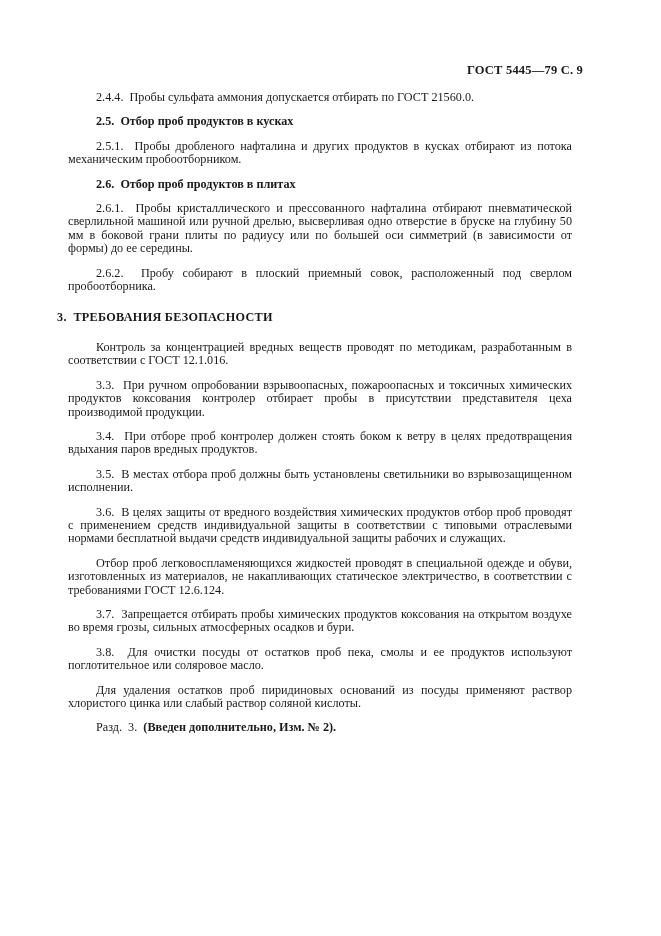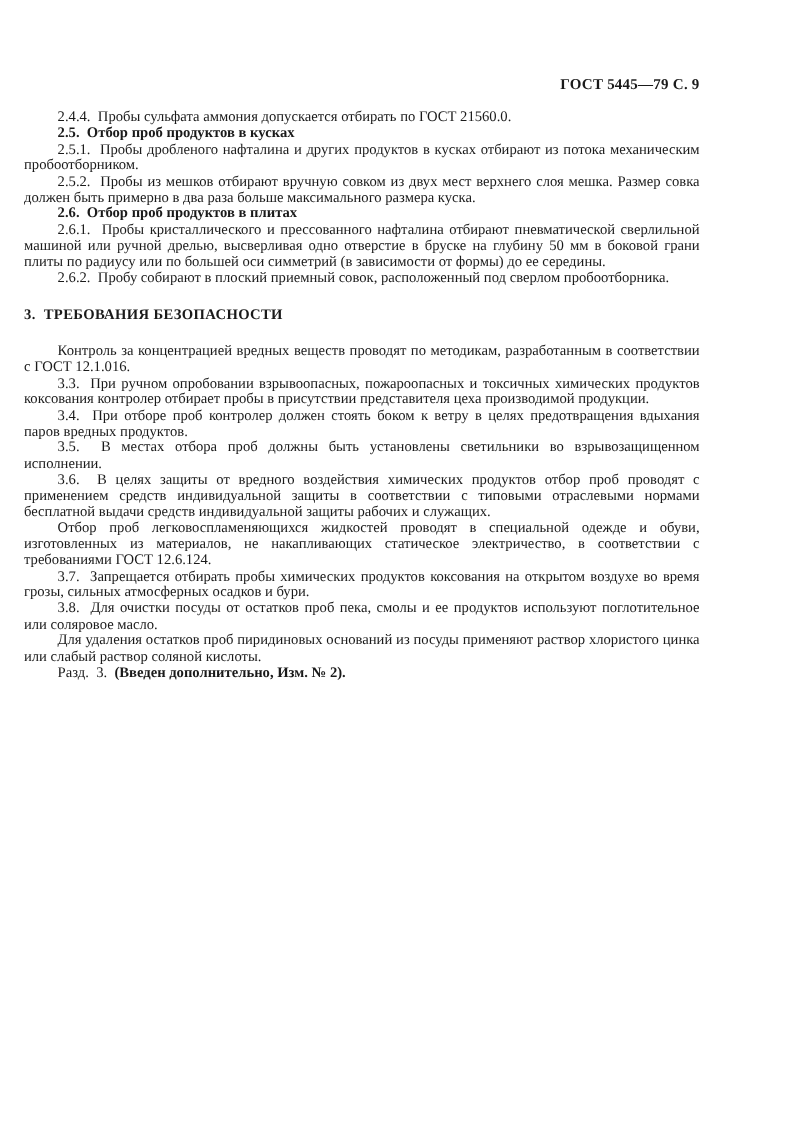--- a/index.html
+++ b/index.html
@@ -8,34 +8,34 @@
     background: #ffffff;
   }
   .page {
     position: relative;
     width: 661px;
     height: 936px;
     box-sizing: border-box;
     background: #ffffff;
     color: #1a1a1a;
     font-family: "Liberation Serif", "DejaVu Serif", serif;
-    padding: 64px 78px 0 20px;
+    padding: 64px 78px 0 57px;
     overflow: hidden;
     border-radius: 12px;
   }
   .page-header {
     text-align: right;
     font-weight: bold;
     font-size: 12.5px;
     line-height: 13px;
     margin: 0 0 14px 0;
     letter-spacing: 0.2px;
   }
   .content p {
-    margin: 0;
+    margin: 11px;
     font-size: 12.2px;
     line-height: 13.4px;
     text-align: justify;
   }
   .para {
     text-indent: 28px;
   }
   .bold {
     font-weight: bold;
   }
@@ -56,21 +56,20 @@
   <p class="page-header">ГОСТ 5445—79 С. 9</p>
 
   <div class="content">
 
     <p class="para">2.4.4.&nbsp; Пробы сульфата аммония допускается отбирать по ГОСТ 21560.0.</p>
 
     <p class="para bold">2.5.&nbsp; Отбор проб продуктов в кусках</p>
 
     <p class="para">2.5.1.&nbsp; Пробы дробленого нафталина и других продуктов в кусках отбирают из потока механическим пробоотборником.</p>
 
-    <p class="para">2.5.2.&nbsp; Пробы из мешков отбирают вручную совком из двух мест верхнего слоя мешка. Размер совка должен быть примерно в два раза больше максимального размера куска.</p>
 
     <p class="para bold">2.6.&nbsp; Отбор проб продуктов в плитах</p>
 
     <p class="para">2.6.1.&nbsp; Пробы кристаллического и прессованного нафталина отбирают пневматической сверлильной машиной или ручной дрелью, высверливая одно отверстие в бруске на глубину 50 мм в боковой грани плиты по радиусу или по большей оси симметрий (в зависимости от формы) до ее середины.</p>
 
     <p class="para">2.6.2.&nbsp; Пробу собирают в плоский приемный совок, расположенный под сверлом пробоотборника.</p>
 
     <p class="section-heading">3.&nbsp; ТРЕБОВАНИЯ БЕЗОПАСНОСТИ</p>
 
 

